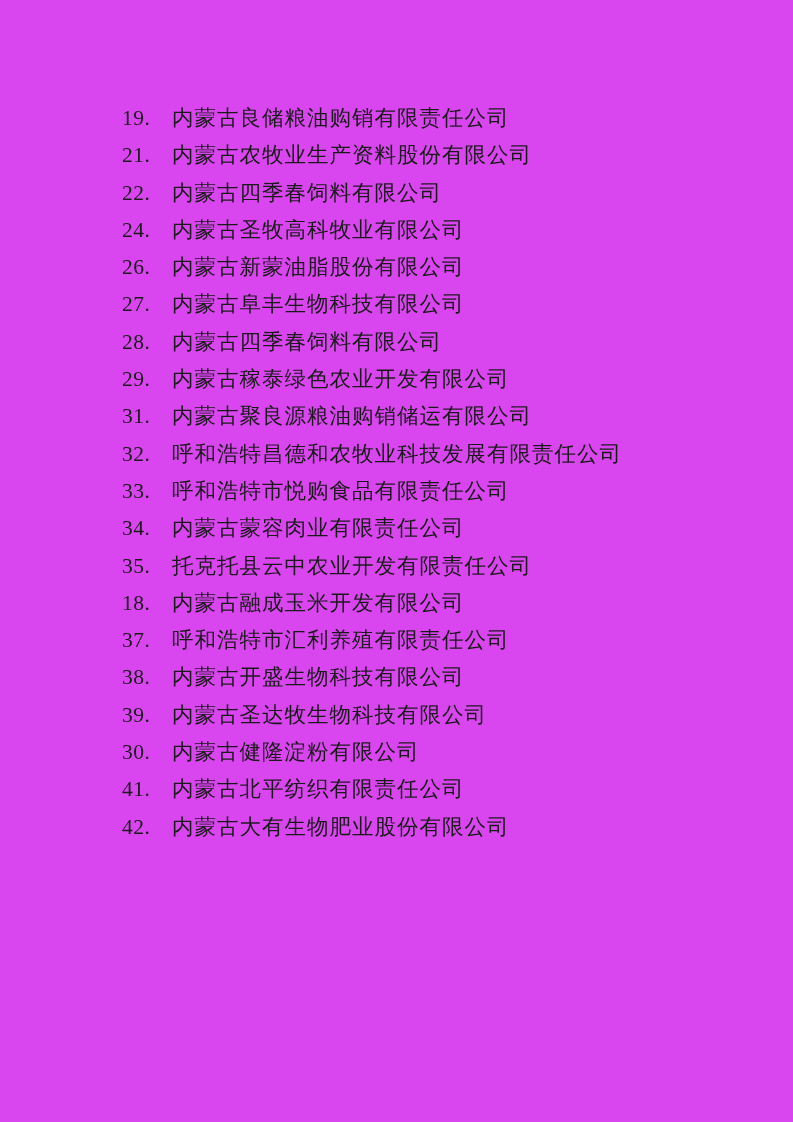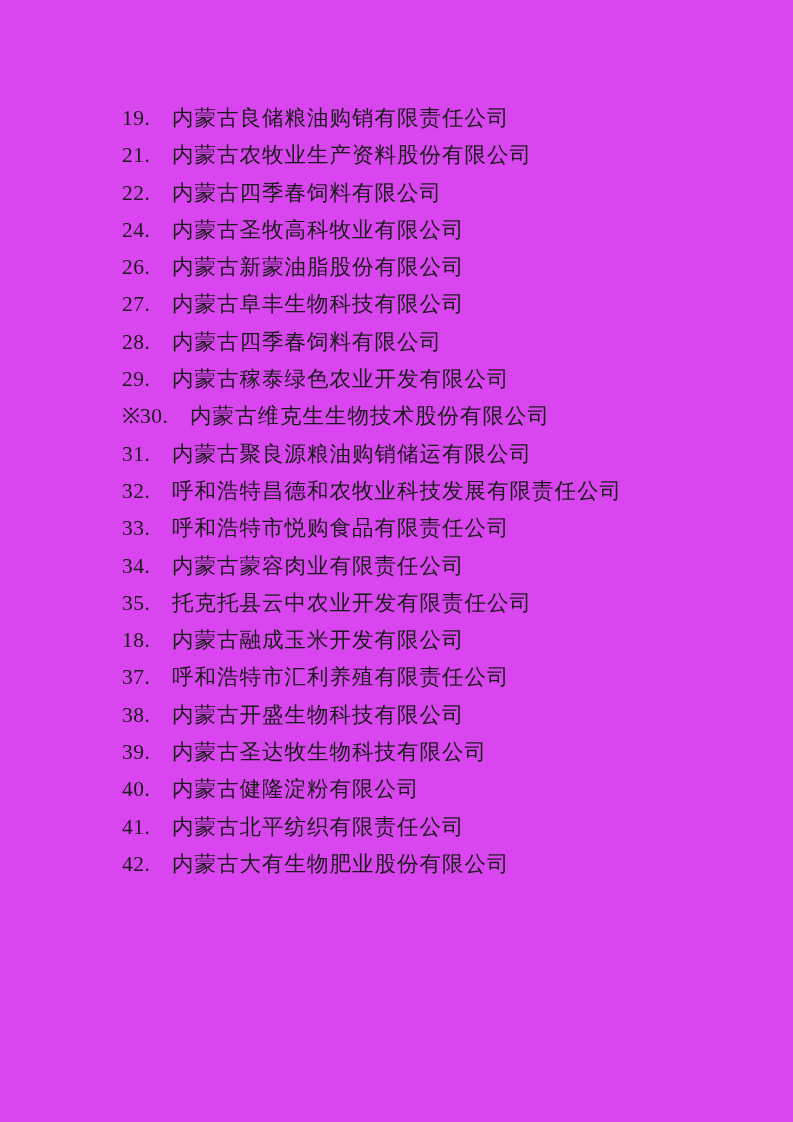--- a/index.html
+++ b/index.html
@@ -79,23 +79,20 @@
   </div>
 
   <div class="row">
     <span class="prefix"><span class="mark"></span><span class="num">28.</span></span><span class="name">内蒙古四季春饲料有限公司</span>
   </div>
 
   <div class="row">
     <span class="prefix"><span class="mark"></span><span class="num">29.</span></span><span class="name">内蒙古稼泰绿色农业开发有限公司</span>
   </div>
 
-  <div class="row row--marked">
-    <span class="prefix"><span class="mark">※</span><span class="num">30.</span></span><span class="name">内蒙古维克生生物技术股份有限公司</span>
-  </div>
 
   <div class="row">
     <span class="prefix"><span class="mark"></span><span class="num">31.</span></span><span class="name">内蒙古聚良源粮油购销储运有限公司</span>
   </div>
 
   <div class="row">
     <span class="prefix"><span class="mark"></span><span class="num">32.</span></span><span class="name">呼和浩特昌德和农牧业科技发展有限责任公司</span>
   </div>
 
   <div class="row">
@@ -120,21 +117,21 @@
 
   <div class="row">
     <span class="prefix"><span class="mark"></span><span class="num">38.</span></span><span class="name">内蒙古开盛生物科技有限公司</span>
   </div>
 
   <div class="row">
     <span class="prefix"><span class="mark"></span><span class="num">39.</span></span><span class="name">内蒙古圣达牧生物科技有限公司</span>
   </div>
 
   <div class="row">
-    <span class="prefix"><span class="mark"></span><span class="num">40.</span></span><span class="name">内蒙古健隆淀粉有限公司</span>
+    <span class="prefix"><span class="mark"></span><span class="num">30.</span></span><span class="name">内蒙古健隆淀粉有限公司</span>
   </div>
 
   <div class="row">
     <span class="prefix"><span class="mark"></span><span class="num">41.</span></span><span class="name">内蒙古北平纺织有限责任公司</span>
   </div>
 
   <div class="row">
     <span class="prefix"><span class="mark"></span><span class="num">42.</span></span><span class="name">内蒙古大有生物肥业股份有限公司</span>
   </div>
 </div>

